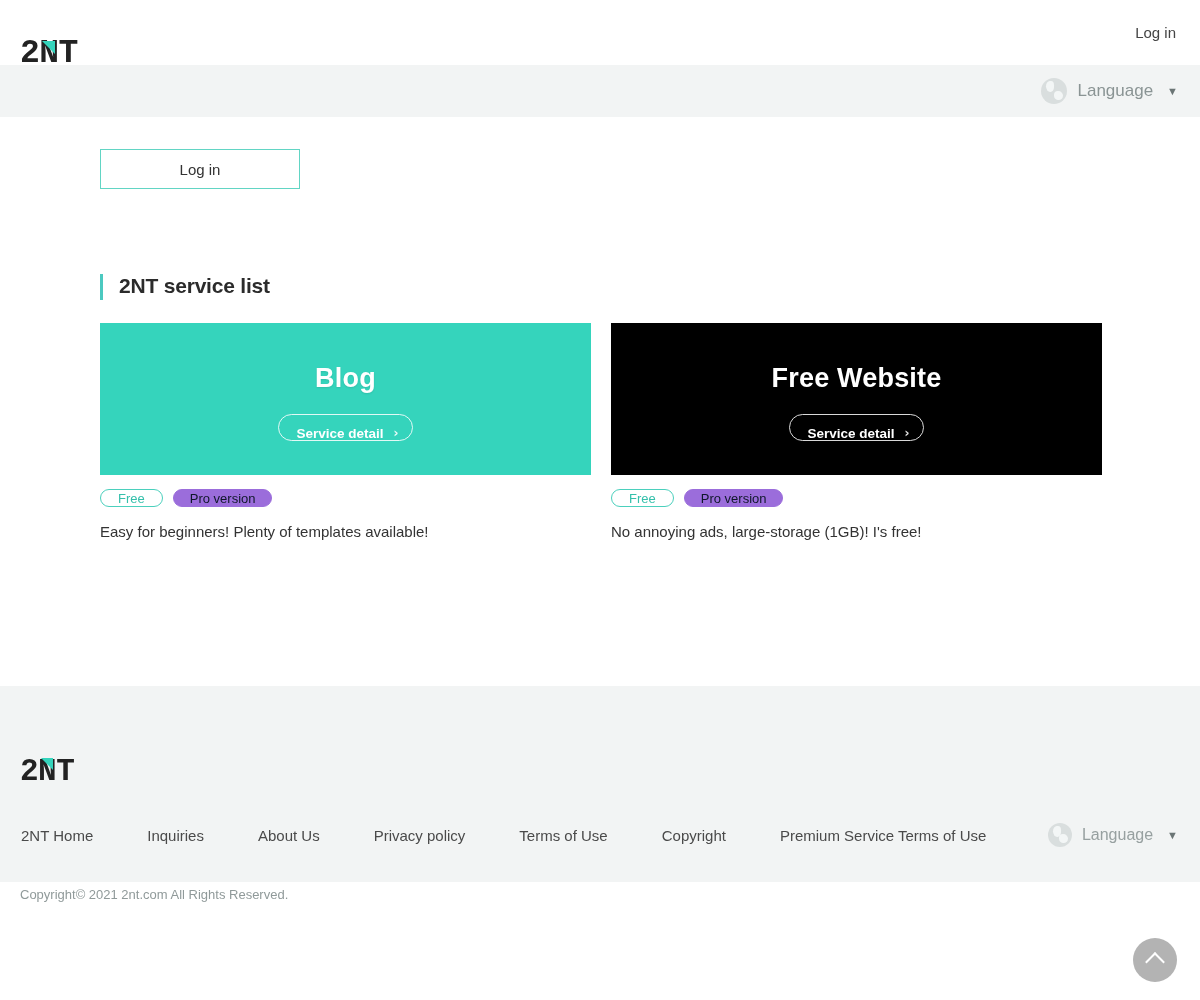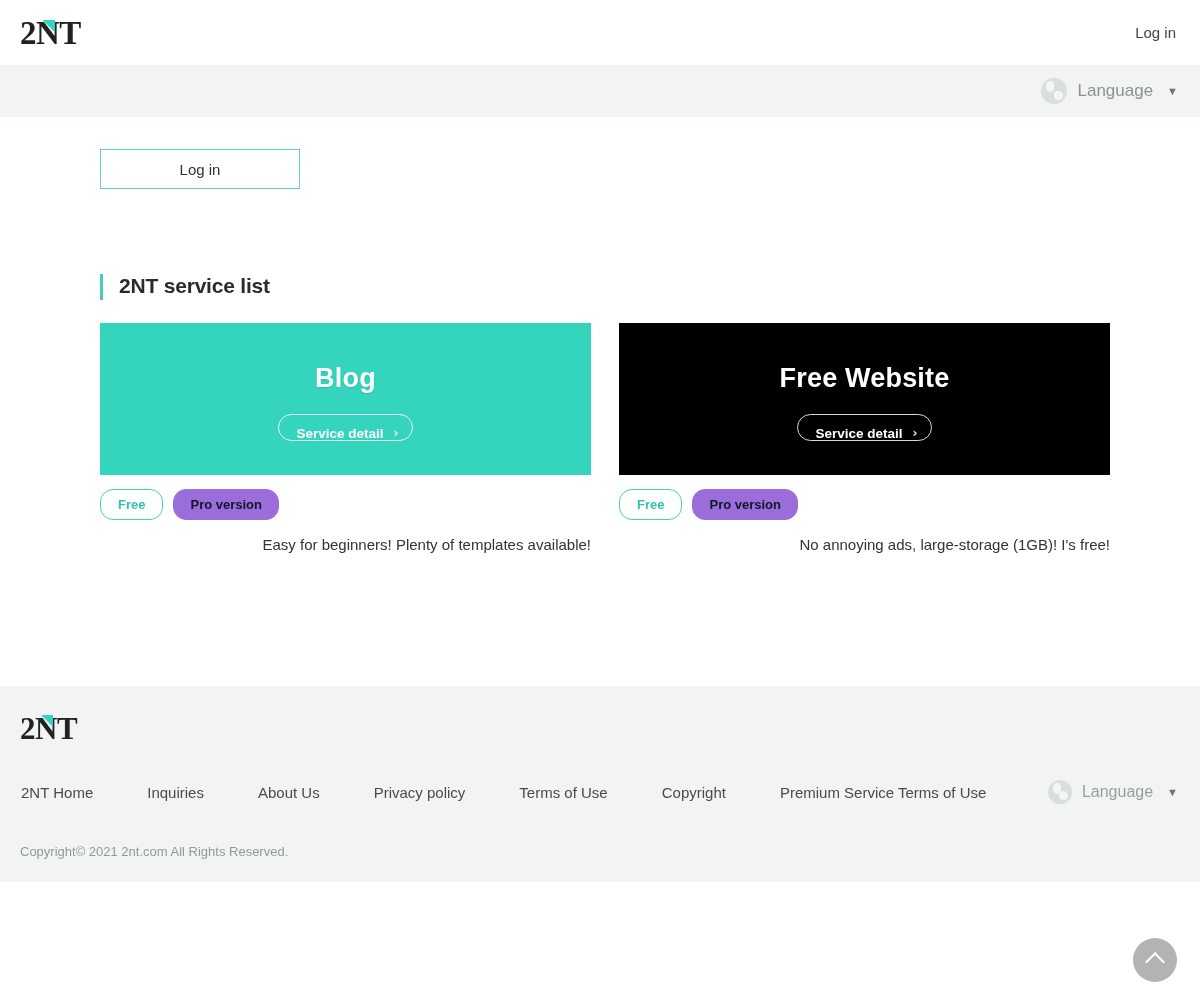--- a/index.html
+++ b/index.html
@@ -27,22 +27,23 @@
 
   .logo {
     display: inline-block;
     position: relative;
     height: 34px;
     line-height: 34px;
     font-size: 33px;
     font-weight: bold;
     letter-spacing: -0.5px;
     color: #222222;
-    font-family: Liberation Serif, serif;
+    font-family: Liberation Mono, monospace;
     user-select: none;
+    margin-top: 43px;
   }
   .logo .logo-text { position: relative; z-index: 2; }
   .logo .logo-accent {
     position: absolute;
     left: 22px;
     top: 4px;
     width: 13px;
     height: 13px;
     background: #35d4bc;
     clip-path: polygon(0 0, 100% 0, 100% 100%);
@@ -148,22 +149,21 @@
     font-size: 21px;
     font-weight: bold;
     color: #2b2b2b;
     letter-spacing: -0.2px;
   }
 
   
   .cards {
     margin: 23px 16px 0 100px;
     display: flex;
-    gap: 28px;
-    text-align: right;
+    gap: 20px;
   }
   .card { width: 491px; }
 
   .card-banner {
     width: 491px;
     height: 152px;
     display: flex;
     flex-direction: column;
     align-items: center;
     justify-content: center;
@@ -202,27 +202,27 @@
     font-family: "DejaVu Sans", sans-serif;
   }
 
   .badges {
     margin-top: 14px;
     display: flex;
     align-items: center;
     gap: 10px;
   }
   .badge {
-    height: 31px;
+    height: 18px;
     border-radius: 13px;
     display: inline-flex;
     align-items: center;
     justify-content: center;
     font-size: 13px;
-    font-weight: bold;
+    font-weight: normal;
     padding: 0 17px;
     cursor: pointer;
   }
   .badge-free {
     background: #ffffff;
     border: 1px solid #4bd0bd;
     color: #35c0ab;
   }
   .badge-pro {
     background: #9b6ddb;

